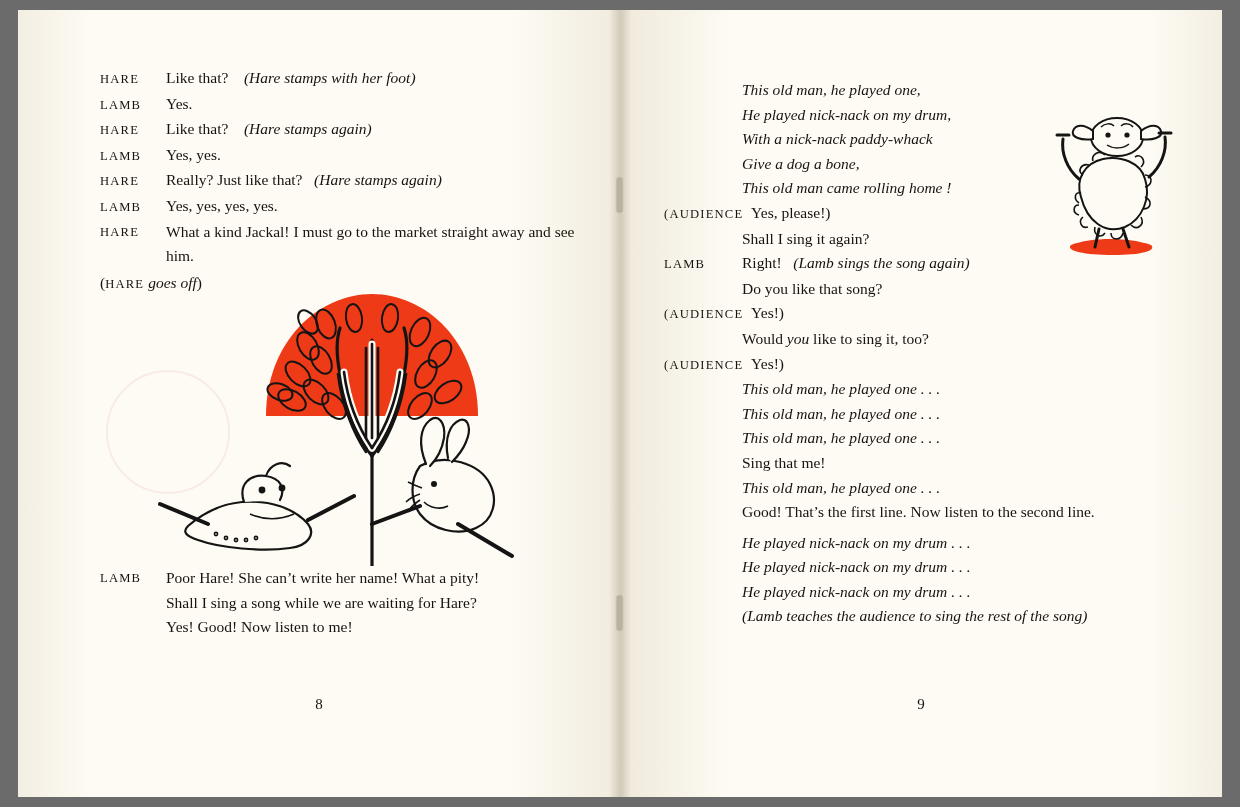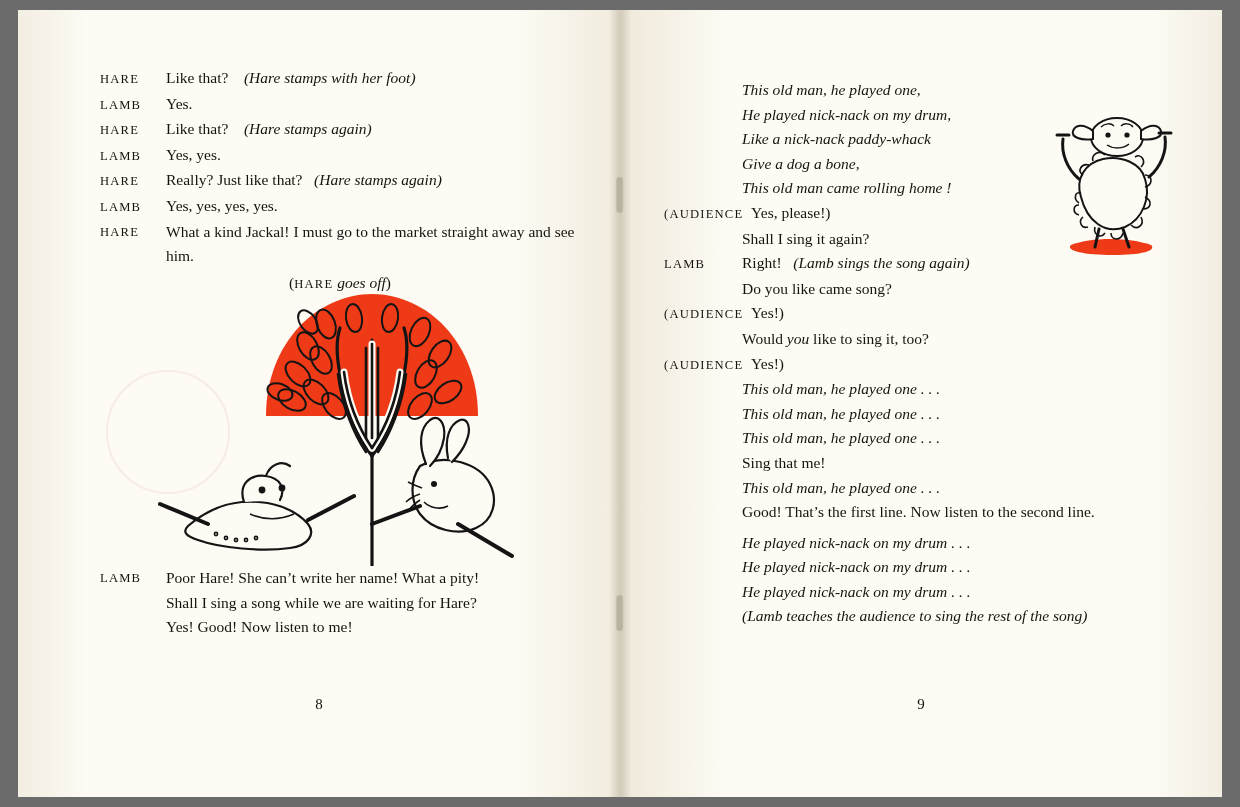--- a/index.html
+++ b/index.html
@@ -84,21 +84,21 @@
   }
   .spk.w-hare { width: 66px; }
   .spk.w-lamb { width: 66px; }
   .spk.inline { width: auto; }
 
   .txt { display: inline; }
   .ital { font-style: italic; }
 
   .indent { padding-left: 66px; display: block; }
   .indent-song { padding-left: 78px; display: block; }
-  .center { text-align: center; display: block; }
+  .center { text-align: left; display: block; }
 
   .stage-dir { font-style: italic; }
 
   .folio {
     position: absolute;
     width: 100%;
     text-align: center;
     font-size: 15px;
     color: #16130f;
   }
@@ -340,35 +340,35 @@
           <path d="M54 124 L50 142"></path>
           <path d="M78 124 L84 142"></path>
         </g>
       </svg>
     </div>
 
     <div class="col right-col">
 
       <span class="line indent-song ital">This old man, he played one,</span>
       <span class="line indent-song ital">He played nick-nack on my drum,</span>
-      <span class="line indent-song ital">Like a nick-nack paddy-whack</span>
+      <span class="line indent-song ital">With a nick-nack paddy-whack</span>
       <span class="line indent-song ital">Give a dog a bone,</span>
       <span class="line indent-song ital">This old man came rolling home !</span>
 
       <span class="line">
         <span class="spk inline">(AUDIENCE</span>&nbsp;&nbsp;<span class="txt">Yes, please!)</span>
       </span>
 
       <span class="line indent-song">Shall I sing it again?</span>
 
       <span class="line">
         <span class="spk w-lamb" style="width:78px;">LAMB</span><span class="txt">Right!</span>&nbsp;&nbsp;&nbsp;<span class="stage-dir">(Lamb sings the song again)</span>
       </span>
 
-      <span class="line indent-song">Do you like came song?</span>
+      <span class="line indent-song">Do you like that song?</span>
 
       <span class="line">
         <span class="spk inline">(AUDIENCE</span>&nbsp;&nbsp;<span class="txt">Yes!)</span>
       </span>
 
       <span class="line indent-song">
         <span class="txt">Would </span><span class="ital">you</span><span class="txt"> like to sing it, too?</span>
       </span>
 
       <span class="line">

